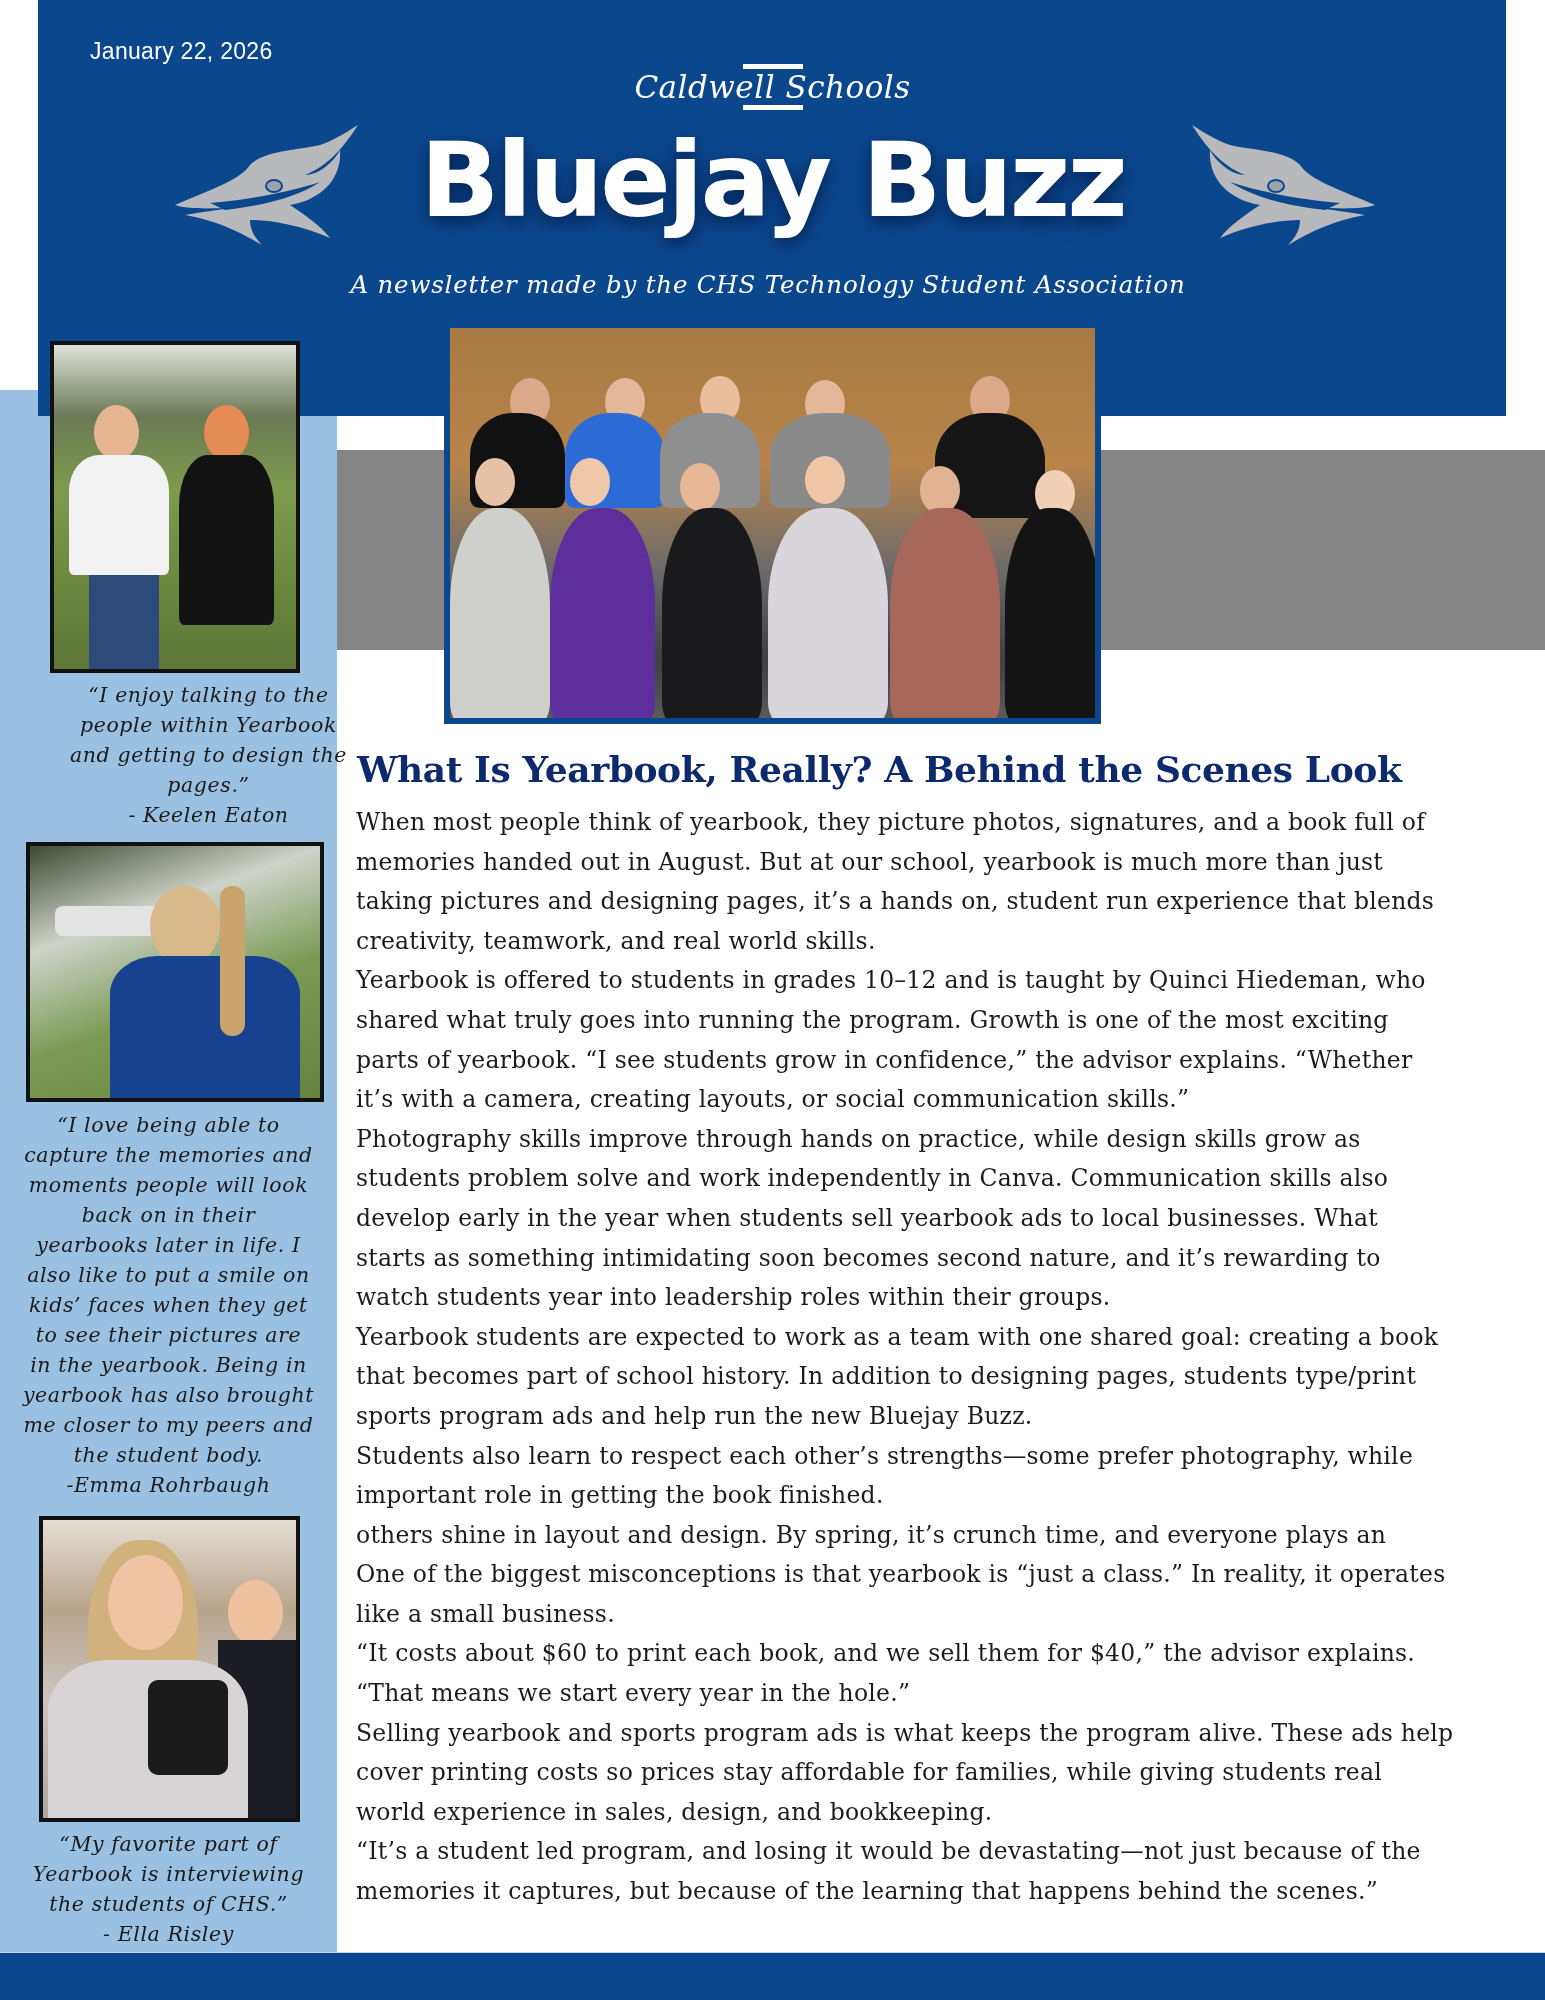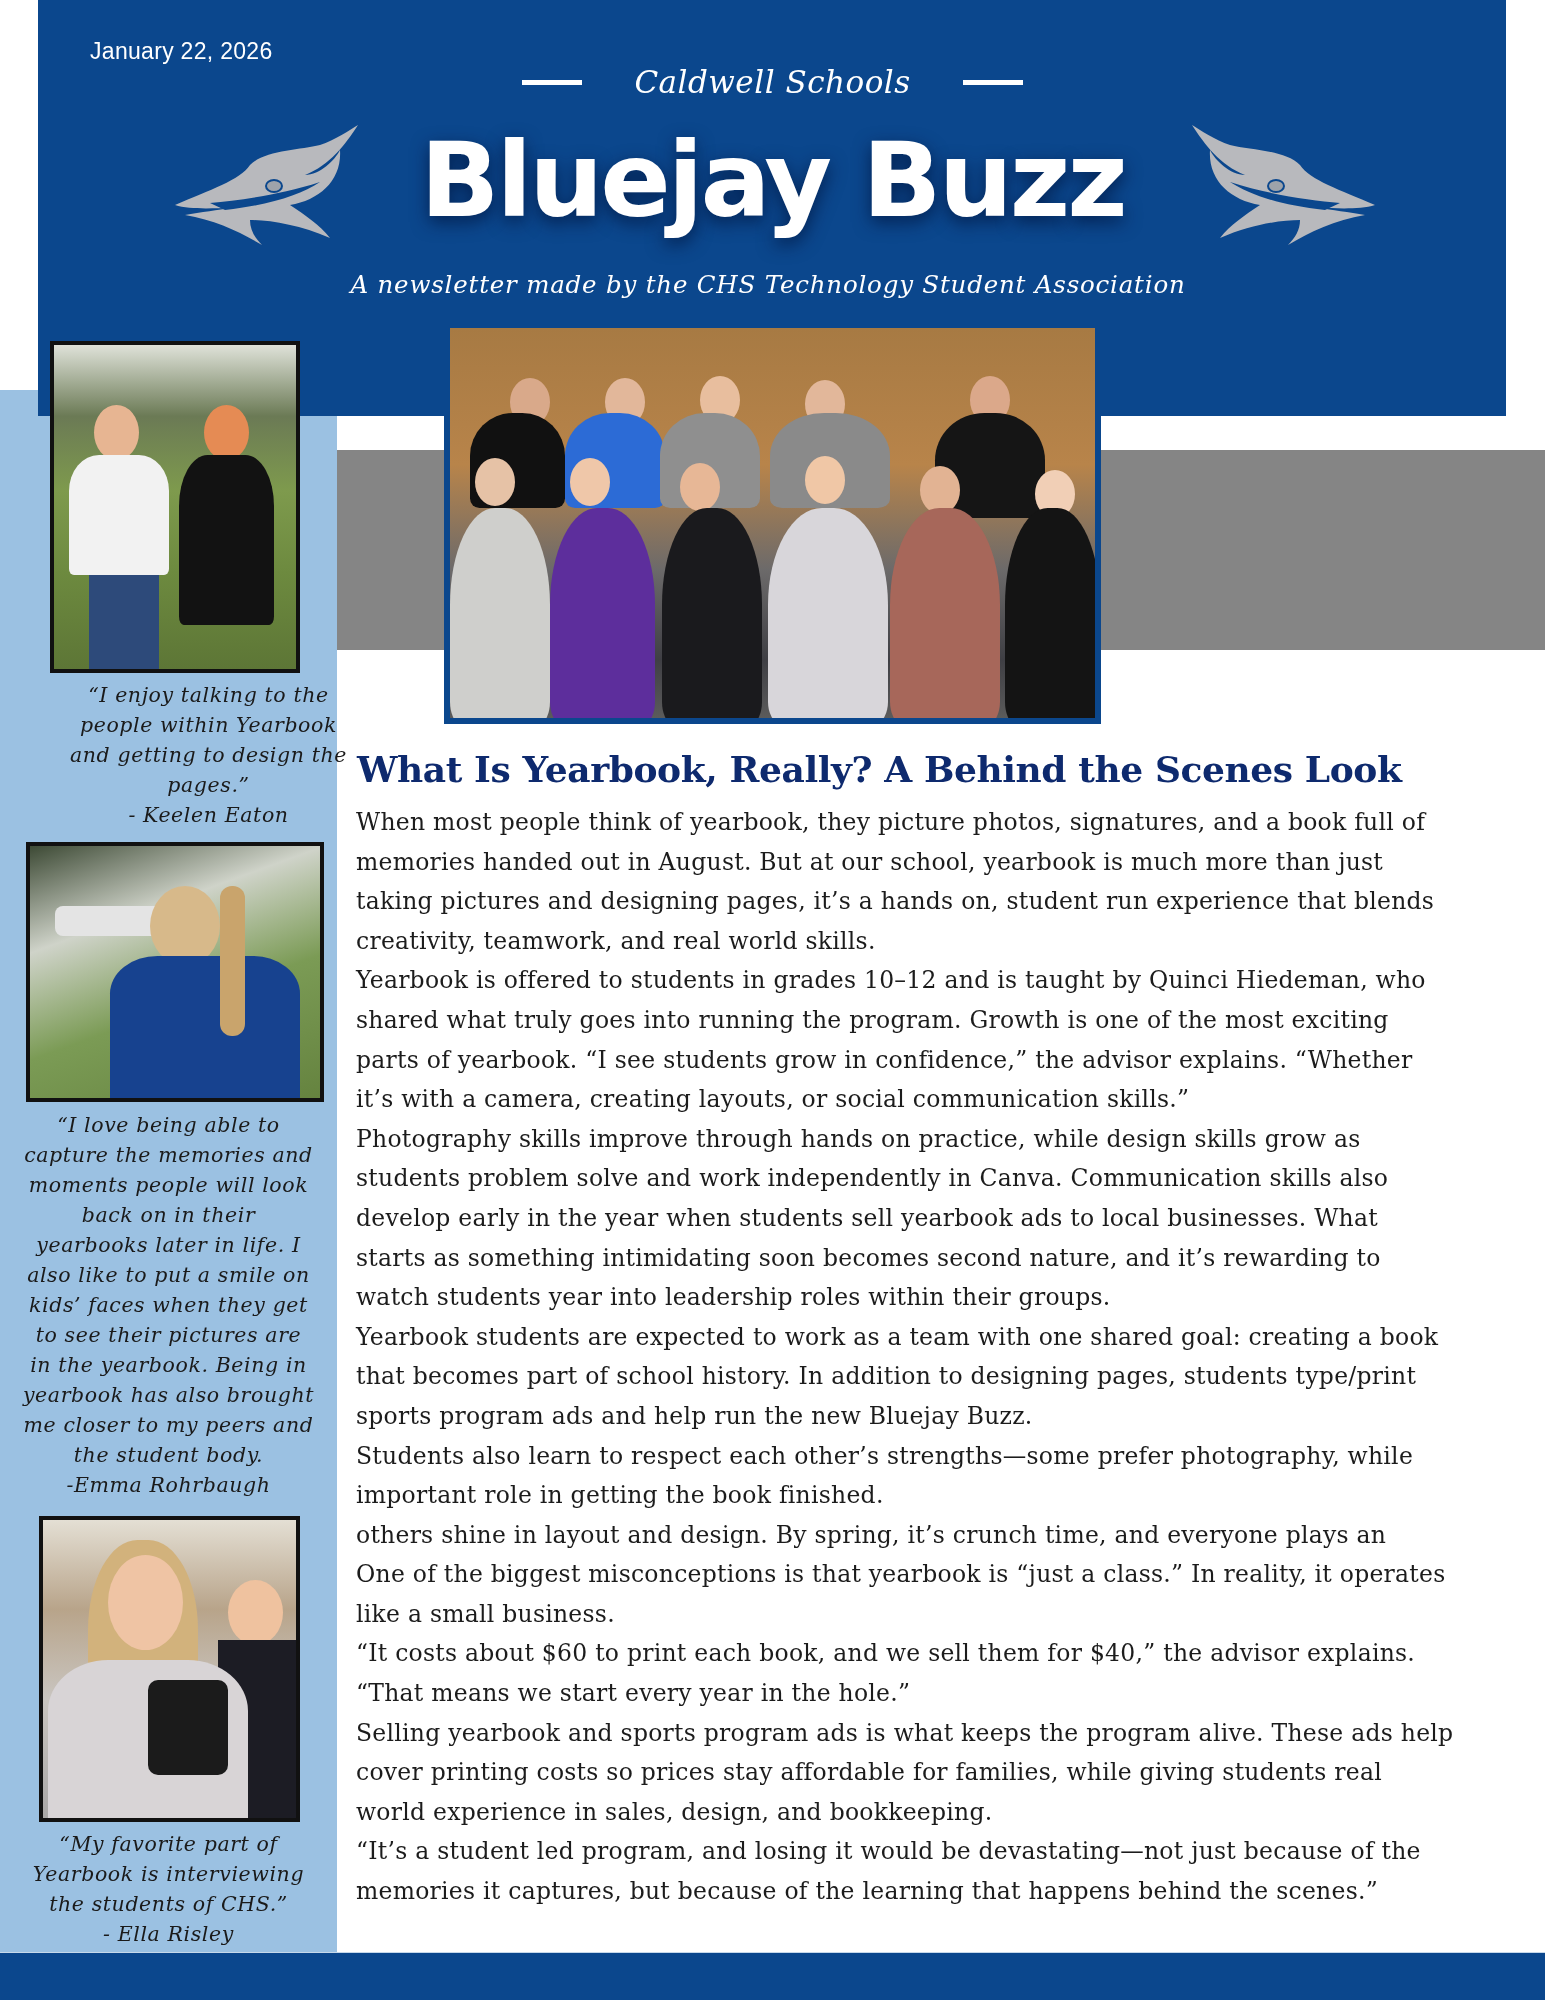--- a/index.html
+++ b/index.html
@@ -3,21 +3,21 @@
 <meta charset="utf-8">
 <style>
   html, body { margin: 0; padding: 0; }
   body { width: 1545px; height: 2000px; position: relative; background: #ffffff; overflow: hidden; font-family: "DejaVu Serif", serif; }
   .abs { position: absolute; }
   #header { left: 38px; top: 0; width: 1468px; height: 416px; background: #0b478d; }
   #sidebar { left: 0; top: 390px; width: 337px; height: 1562px; background: #9bc1e2; }
   #gray-band { left: 337px; top: 450px; width: 1208px; height: 200px; background: #858585; }
   #footer { left: 0; top: 1952px; width: 1545px; height: 48px; background: #0b478d; border-top: 1px solid #c7d9ea; }
   #date { left: 82px; top: 38px; color: #ffffff; font-family: "Liberation Sans", sans-serif; font-size: 23px; letter-spacing: 0.3px; margin-left: 8px; }
-  #school-row { left: 0; top: 64px; width: 1545px; display: flex; justify-content: center; align-items: center; }
+  #school-row { left: 0; top: 64px; width: 1545px; display: flex; justify-content: center; align-items: center; flex-direction: column; }
   .rule { width: 60px; height: 5px; background: #ffffff; }
   #school { color: #ffffff; font-family: "DejaVu Serif", serif; font-style: italic; font-size: 31px; margin: 0 52px; letter-spacing: 0.5px; }
   #masthead { left: 0; top: 128px; width: 1545px; text-align: center; color: #ffffff; font-family: "DejaVu Sans", sans-serif; font-weight: bold; font-size: 104px; letter-spacing: -3px; text-shadow: 0 6px 18px rgba(0,20,60,0.75); line-height: 1; }
   #tagline { left: 0; top: 270px; width: 1536px; text-align: center; color: #ffffff; font-family: "DejaVu Serif", serif; font-style: italic; font-size: 24.5px; letter-spacing: 0.8px; }
   .bird { width: 190px; height: 130px; }
   #bird-left { left: 170px; top: 120px; }
   #bird-right { left: 1190px; top: 120px; transform: scaleX(-1); }
   .photo-frame { border: 4px solid #111111; box-sizing: border-box; overflow: hidden; }
   #photo-keelen { left: 50px; top: 341px; width: 250px; height: 332px; background: linear-gradient(180deg, #dfe2d9 0%, #6b7a55 22%, #7e9a4d 45%, #6d8a3f 70%, #5d7636 100%); }
   #photo-emma { left: 26px; top: 842px; width: 298px; height: 260px; background: linear-gradient(160deg, #3d4a35 0%, #cfd3c9 30%, #7b9b55 60%, #65833f 100%); }

